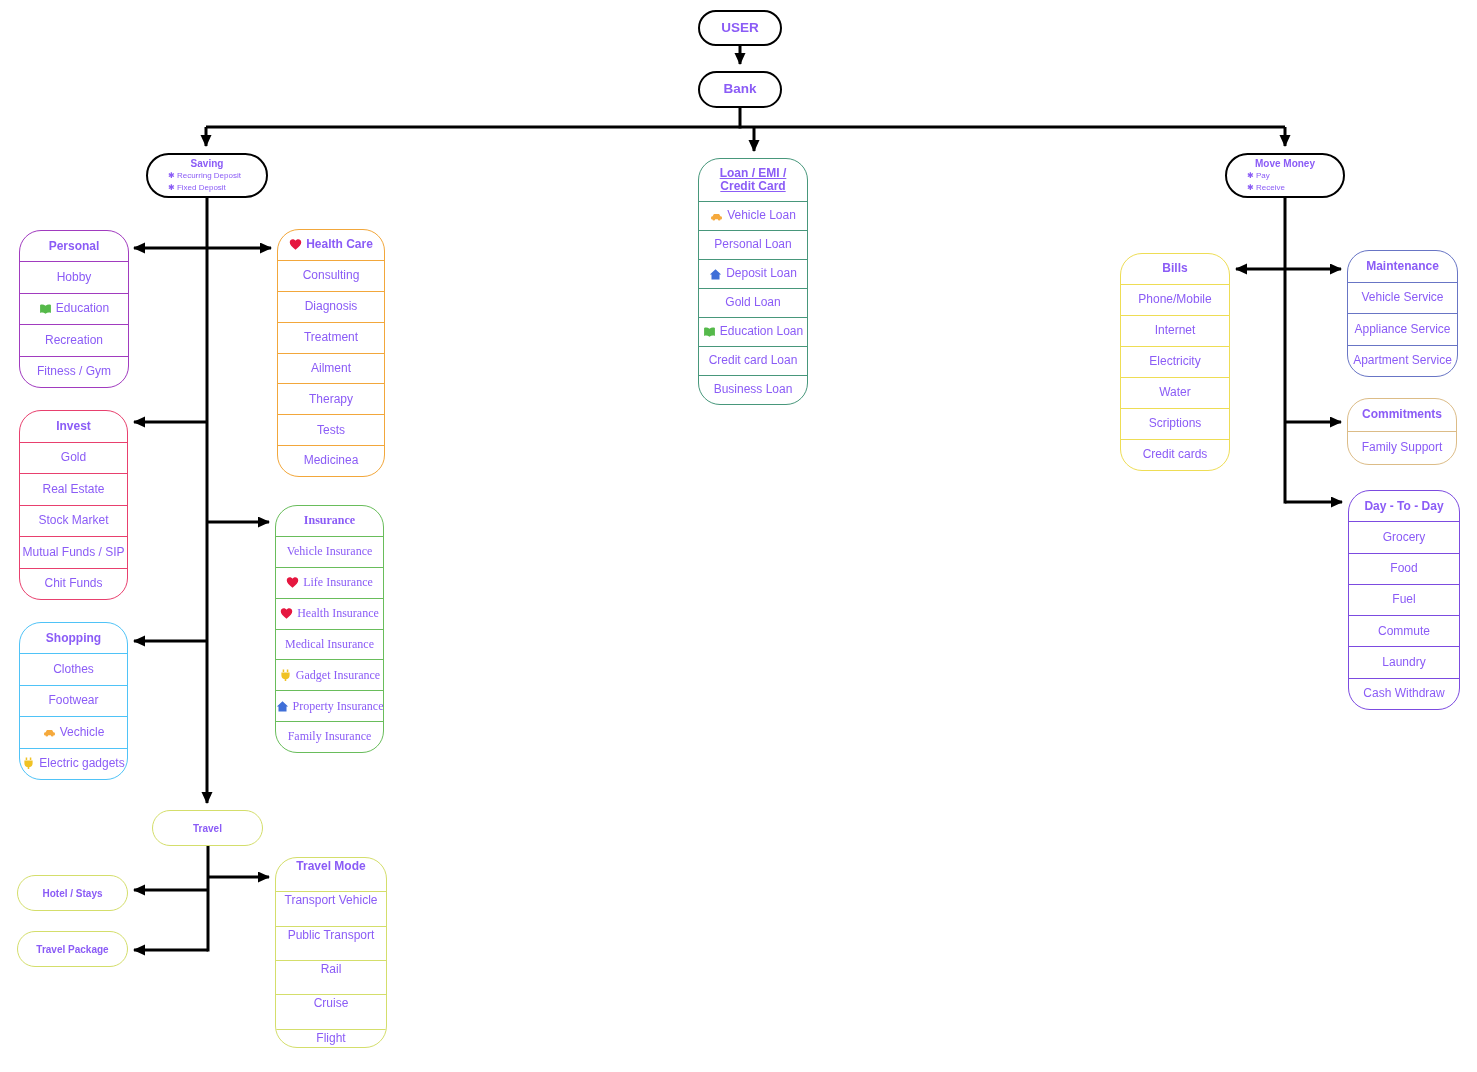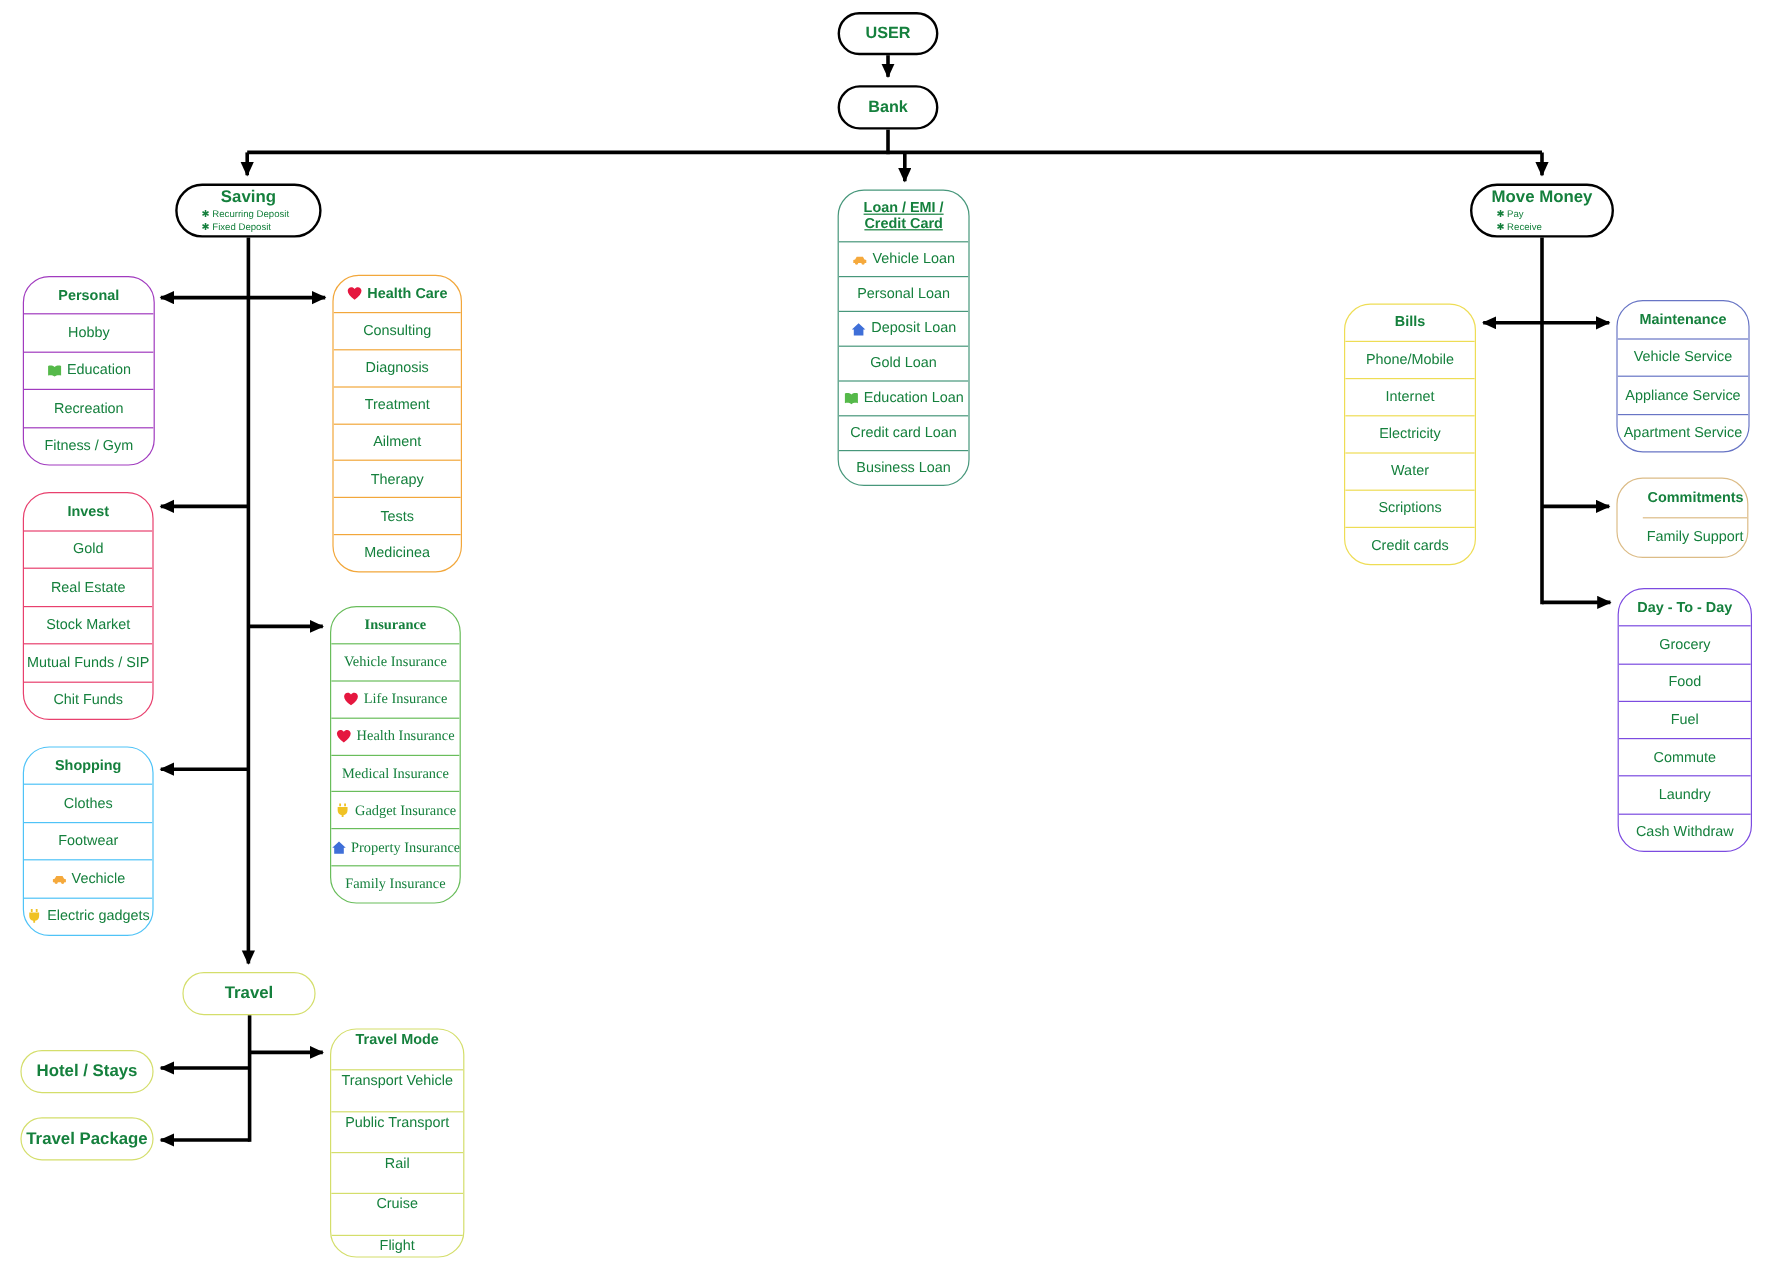--- a/index.html
+++ b/index.html
@@ -1,27 +1,27 @@
 <!DOCTYPE html>
 <html><head>
 <meta charset="utf-8">
 <style>
   html,body{margin:0;padding:0;background:#ffffff;}
   #canvas{
     position:relative;width:1477px;height:1072px;background:#ffffff;overflow:hidden;
-    font-family:"Liberation Sans", sans-serif;color:#15803d;
+    font-family:"Liberation Sans", sans-serif;color:#8b5cf6;
   }
   #connectors{position:absolute;left:0;top:0;width:1477px;height:1072px;}
   .pill{
     position:absolute;background:#fff;border:2.2px solid var(--c,#000);
     border-radius:40px;display:flex;flex-direction:column;align-items:center;justify-content:center;
     box-sizing:border-box;
   }
   .pill.thin{border-width:1.6px;}
-  .pill-title{font-weight:700;font-size:14px;text-align:center;line-height:1.1;}
+  .pill-title{font-weight:700;font-size:10px;text-align:center;line-height:1.1;}
   .pill.big .pill-title{font-size:13.5px;}
   .pill-bullets{align-self:flex-start;padding-left:20px;margin-top:1px;}
   .pill-bullets div{font-size:8px;font-weight:500;line-height:1.4;white-space:nowrap;}
   .box{
     position:absolute;background:#fff;border:1.7px solid var(--c,#888);
     border-radius:22px;display:flex;flex-direction:column;box-sizing:border-box;overflow:hidden;
   }
   .row{
     flex:1 1 0;display:flex;align-items:center;justify-content:center;gap:4px;
     border-top:1.6px solid var(--c,#888);font-size:12px;line-height:1.1;
@@ -299,21 +299,21 @@
         <div class="row">
           <span class="lbl">Vehicle Service</span>
         </div>
         <div class="row">
           <span class="lbl">Appliance Service</span>
         </div>
         <div class="row">
           <span class="lbl">Apartment Service</span>
         </div>
       </div>
-      <div class="box" style="left: 1347px; top: 398px; width: 110px; height: 67px; align-items: flex-end; --c: #dcbc87;">
+      <div class="box" style="left: 1347px; top: 398px; width: 110px; height: 67px; --c: #dcbc87;">
         <div class="row">
           <span class="lbl">Commitments</span>
         </div>
         <div class="row">
           <span class="lbl">Family Support</span>
         </div>
       </div>
       <div class="box" style="left: 1348px; top: 490px; width: 112px; height: 220px; --c: #7c4be0;">
         <div class="row">
           <span class="lbl">Day - To - Day</span>

